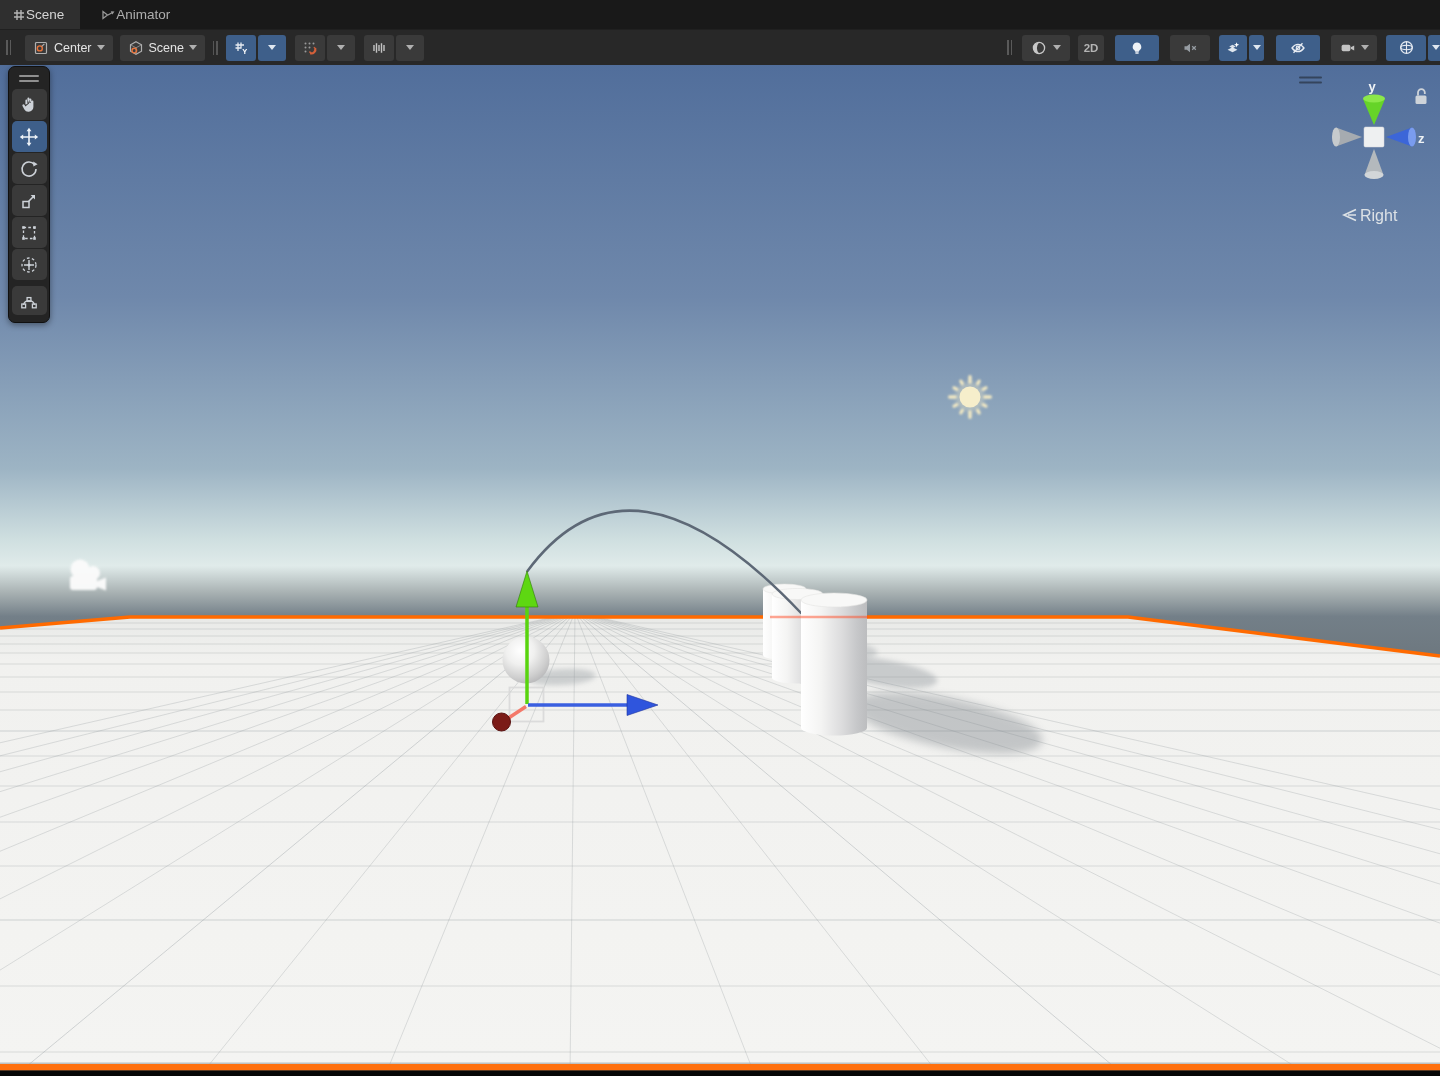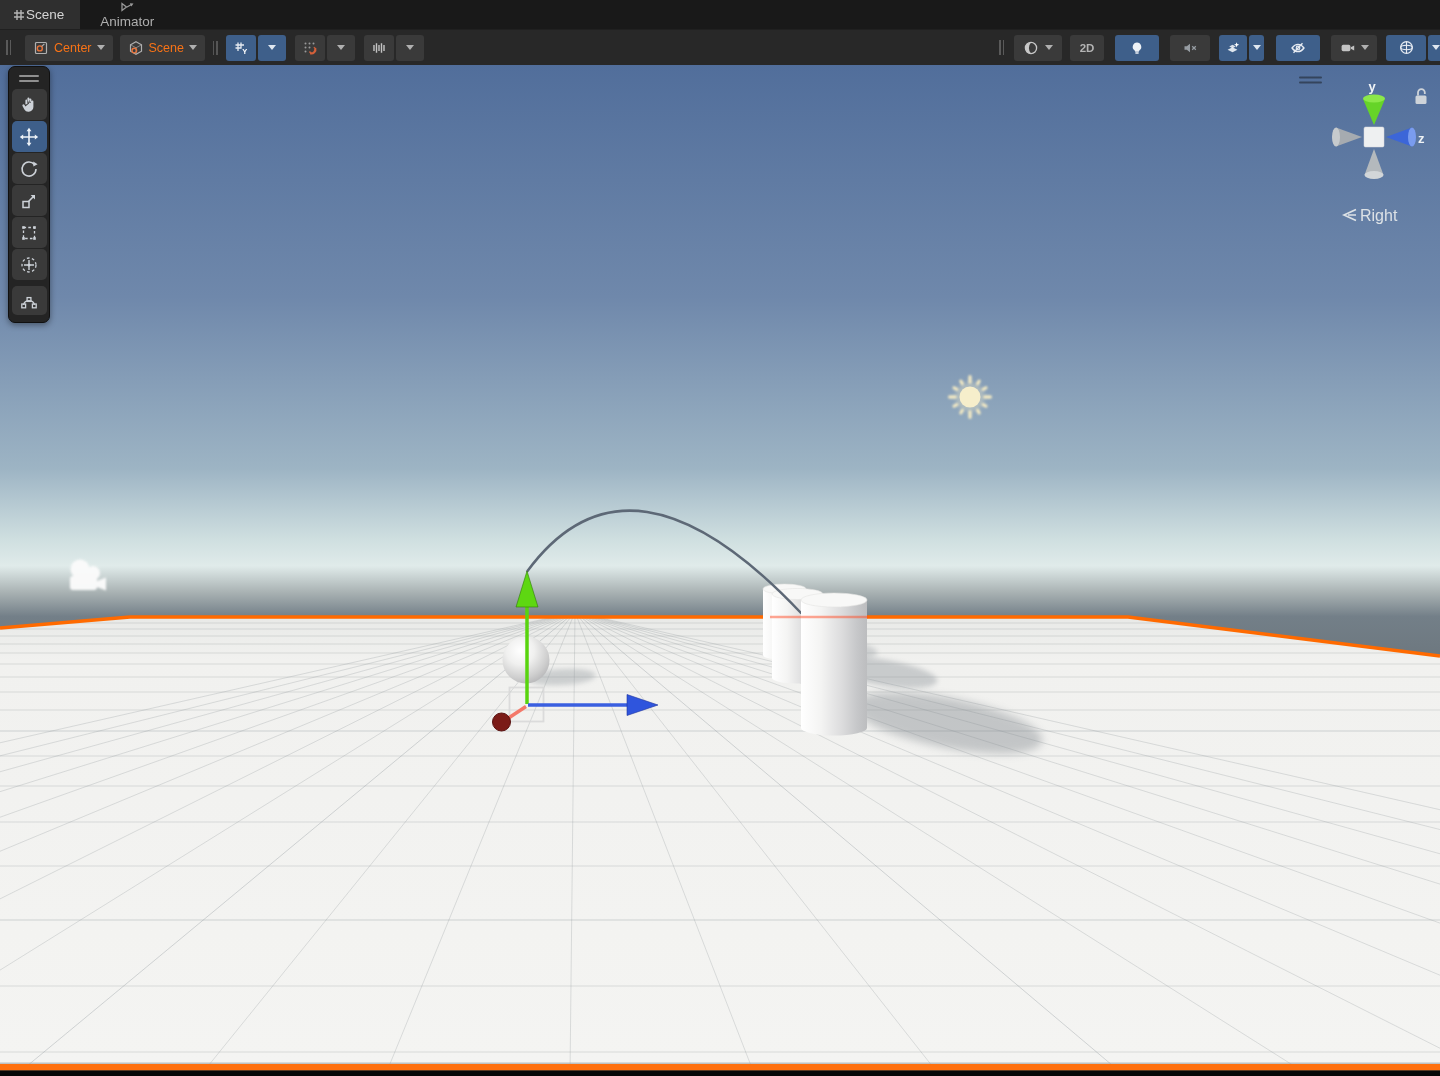--- a/index.html
+++ b/index.html
@@ -10,21 +10,21 @@
   .tabbar{position:relative;height:29px;background:#191919;display:flex;align-items:stretch;}
   .tab{display:flex;align-items:center;padding:0 16px 0 12px;color:#aeaeae;font-size:13.5px;}
   .tab.active{background:#2f2f2f;color:#d4d4d4;}
   .toolbar{position:relative;height:35px;background:#282828;border-top:1px solid #202020;}
   .tgroup{position:absolute;top:0;height:35px;display:flex;align-items:center;}
   .tgroup.left{left:0;}
   .tgroup.right{right:0;}
   .handle{display:flex;gap:2px;margin:0 6px;}
   .handle i{display:block;width:1.5px;height:15px;background:#5a5a5a;}
   .btn{height:26px;background:#3a3a3a;border-radius:3px;display:flex;align-items:center;
-       justify-content:center;color:#f97316;font-size:12.5px;gap:5px;box-sizing:border-box;}
+       justify-content:center;color:#e5e5e5;font-size:12.5px;gap:5px;box-sizing:border-box;}
   .btn.on{background:#3e5f8a;color:#e8eef5;}
   .btn.lbl{padding:0 8px;}
   .caret{width:0;height:0;border-left:4px solid transparent;border-right:4px solid transparent;
          border-top:5px solid #b0b0b0;}
   .on .caret{border-top-color:#dfe7f0;}
   .pair{display:flex;gap:2px;}
   .sep{display:flex;gap:2px;margin:0 8px;}
   .sep i{display:block;width:1.5px;height:14px;background:#555;}
   .txtbtn{font-weight:bold;font-size:11.5px;color:#b4b4b4;}
   
@@ -245,21 +245,21 @@
 </svg>
 
 <div id="header">
   <div class="tabbar">
     <div class="tab active">
       <svg width="14" height="14" viewBox="0 0 14 14">
         <path d="M5 2v10M9 2v10M2 5h10M2 9h10" stroke="#b4b4b4" stroke-width="1.4" fill="none"></path>
       </svg>
       <span>Scene</span>
     </div>
-    <div class="tab" style="margin-left:8px;flex-direction:column;">
+    <div class="tab" style="margin-left:8px;">
       <svg width="16" height="14" viewBox="0 0 16 14">
         <polygon points="3,3.5 3,10.5 7.5,7" fill="none" stroke="#9a9a9a" stroke-width="1.3"></polygon>
         <path d="M8 7l4.5-2.5" stroke="#9a9a9a" stroke-width="1.3"></path>
         <polygon points="14.5,3.5 10.8,3.2 12.4,6.4" fill="#9a9a9a"></polygon>
       </svg>
       <span>Animator</span>
     </div>
   </div>
   <div class="toolbar">
 
@@ -337,21 +337,21 @@
             <i></i>
             <i></i>
           </div>
       <div class="btn" style="width:48px;margin-left:4px;gap:6px;">
         <svg width="16" height="16" viewBox="0 0 16 16">
           <circle cx="8" cy="8" r="5.6" fill="none" stroke="#c8c8c8" stroke-width="1.3"></circle>
           <path d="M8 2.4a5.6 5.6 0 0 0 0 11.2 8.5 8.5 0 0 1 0-11.2z" fill="#c8c8c8"></path>
         </svg>
         <span class="caret"></span>
       </div>
-      <div class="btn txtbtn" style="width:34px;margin-left:8px;">
+      <div class="btn txtbtn" style="width:26px;margin-left:8px;">
         <span>2D</span>
       </div>
       <div class="btn on" style="width:44px;margin-left:11px;">
         <svg width="16" height="16" viewBox="0 0 16 16">
           <path d="M8 2.6a4.3 4.3 0 0 1 2.6 7.7c-.5.4-.8.9-.8 1.4H6.2c0-.5-.3-1-.8-1.4A4.3 4.3 0 0 1 8 2.6z" fill="#eef2f6"></path>
           <rect x="6.2" y="12.3" width="3.6" height="1.4" rx="0.7" fill="#eef2f6"></rect>
         </svg>
       </div>
       <div class="btn" style="width:40px;margin-left:11px;">
         <svg width="16" height="16" viewBox="0 0 16 16">

